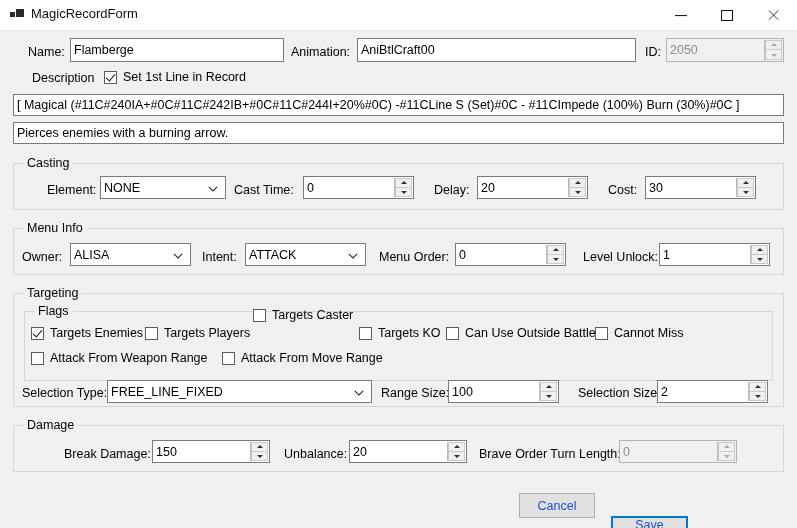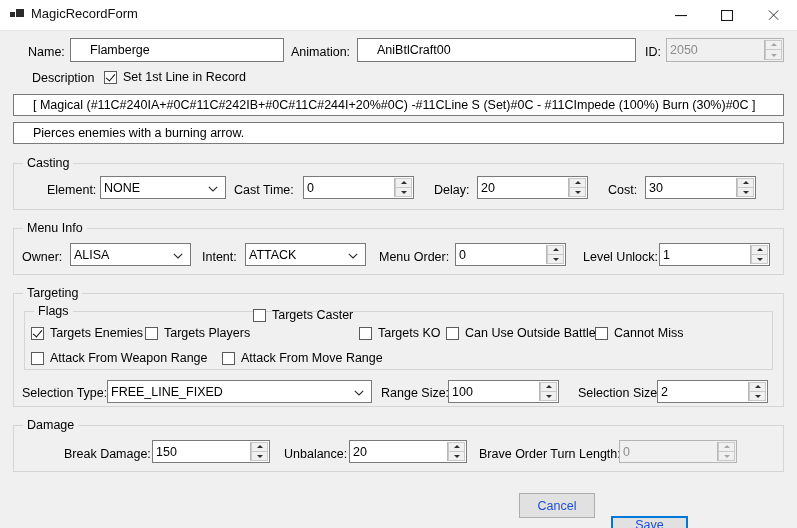--- a/index.html
+++ b/index.html
@@ -72,21 +72,21 @@
     white-space: nowrap;
     line-height: 14px;
     color: #000000;
   }
 
   .tbox {
     position: absolute;
     box-sizing: border-box;
     background: #ffffff;
     border: 1px solid #7a7a7a;
-    padding: 0 19px;
+    padding: 0 3px;
     line-height: 1;
     display: flex;
     align-items: center;
     font-size: 12.5px;
     color: #000;
     overflow: hidden;
     white-space: nowrap;
   }
 
   
@@ -385,21 +385,21 @@
       <span class="dn">
           <span class="tri"></span>
         </span>
     </span>
   </div>
 
   <div class="group" style="left:13px; top:293px; width:771px; height:114px;">
     <span class="gtitle">Targeting</span>
   </div>
 
-  <div class="group" style="left:24px; top:311px; width:749px; height:59px;">
+  <div class="group" style="left:24px; top:311px; width:749px; height:70px;">
     <span class="gtitle">Flags</span>
   </div>
 
   <div class="chk" style="left:31px; top:326px;">
     <span class="box checked"></span>
     <span>Targets Enemies</span>
   </div>
   <div class="chk" style="left:145px; top:326px;text-align:center;">
     <span class="box"></span>
     <span>Targets Players</span>

